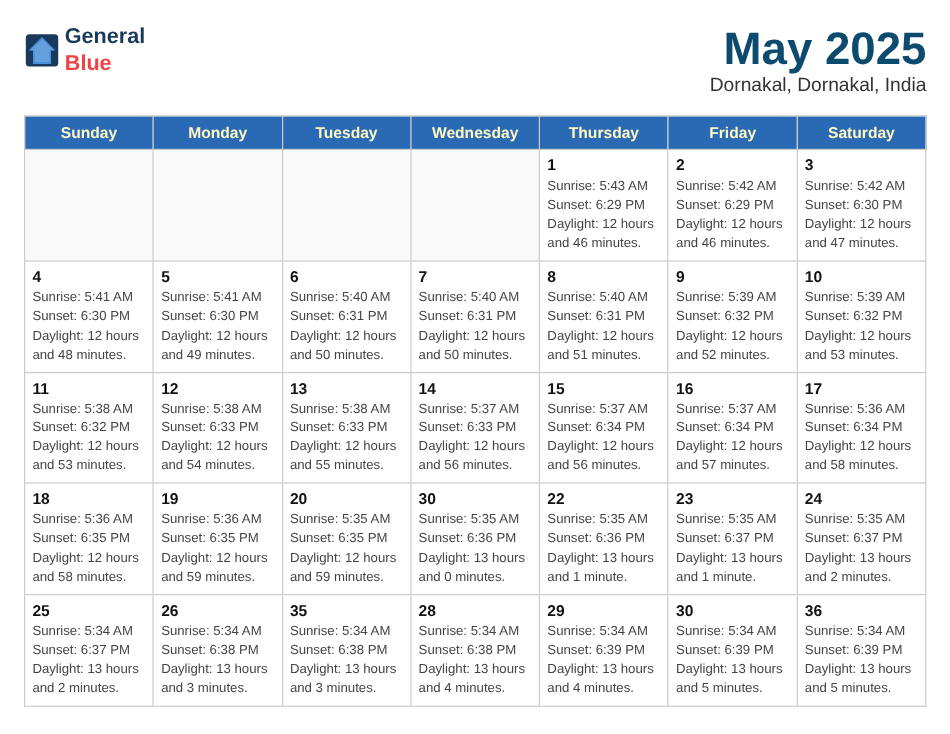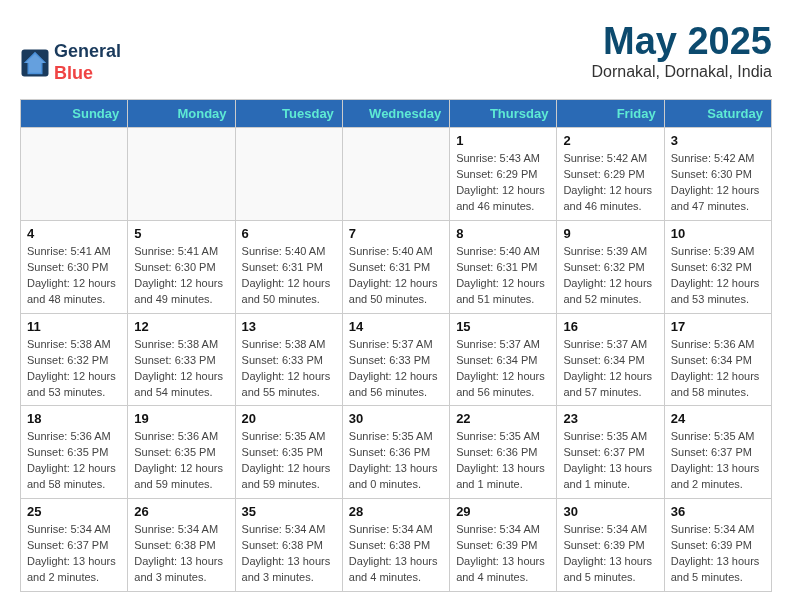--- a/index.html
+++ b/index.html
@@ -1,27 +1,27 @@
 <!DOCTYPE html>
 <html><head>
   <meta charset="utf-8">
   <style>
     * { box-sizing: border-box; margin: 0; padding: 0; }
     body { font-family: Arial, sans-serif; background: #fff; width: 792px; min-height: 612px; }
     .page { width: 792px; padding: 20px; }
     .header { display: flex; justify-content: space-between; align-items: flex-start; margin-bottom: 15px; }
-    .logo { display: flex; align-items: center; margin-top: 21px; }
+    .logo { display: flex; align-items: center; }
     .logo-text { font-size: 18px; font-weight: bold; color: #1a3a5c; line-height: 1.2; }
     .logo-text span { color: #ef4444; }
     .logo-icon { width: 30px; height: 30px; margin-right: 4px; }
     .title-block { text-align: right; }
     .month-title { font-size: 38px; font-weight: bold; color: #0c4a6e; }
     .location { font-size: 16px; color: #333; }
     .calendar { width: 100%; border-collapse: collapse; }
-    .calendar th { background: #2a6ab5; color: #5eead4; text-align: right; padding: 6px 8px; font-size: 13px; border: 1px solid #ccc; }
+    .calendar th { background: #2a6ab5; color: #fef9c3; text-align: center; padding: 6px 8px; font-size: 13px; border: 1px solid #ccc; }
     .calendar td { vertical-align: top; padding: 5px 6px; border: 1px solid #ccc; font-size: 11px; color: #333; width: calc(100%/7); min-height: 80px; height: 85px; }
     .day-num { font-weight: bold; font-size: 13px; margin-bottom: 3px; color: #111; }
     .day-info { line-height: 1.45; color: #444; }
     .empty { background: #f9f9f9; }
   </style>
 </head>
 <body>
 
 <div class="page">
   <div class="header">

